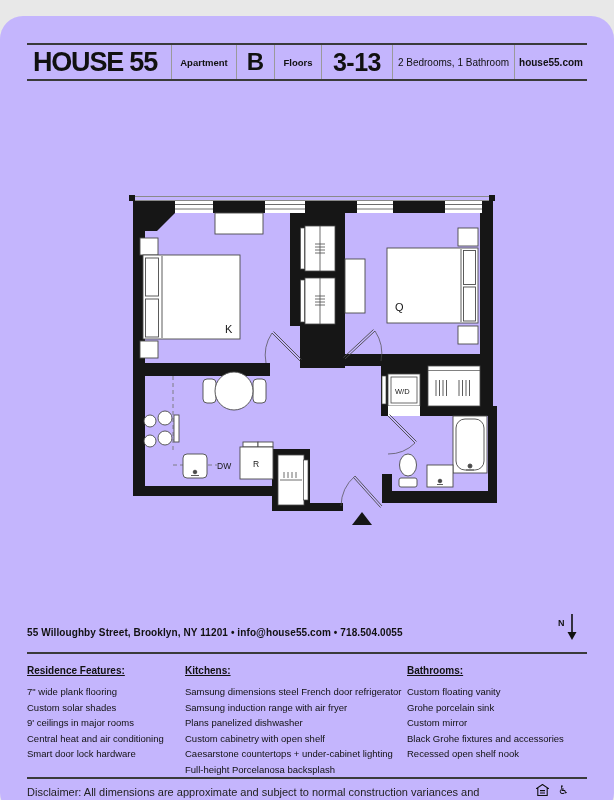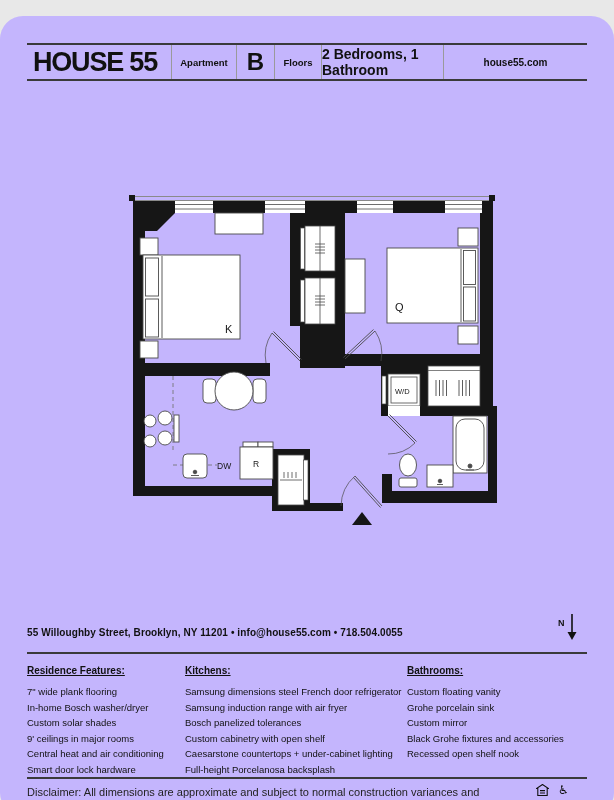--- a/index.html
+++ b/index.html
@@ -11,21 +11,21 @@
   
   .hdr-line{position:absolute;left:27px;width:560px;height:2px;background:#3a3a3a;}
   .hdr{position:absolute;left:27px;top:29px;width:560px;height:34px;display:flex;align-items:stretch;}
   .hdr .cell{display:flex;align-items:center;justify-content:center;border-right:1px solid #9a9a9a;}
   .hdr .cell:last-child{border-right:none;}
   .brand{width:138px;justify-content:flex-start !important;padding-left:6px;font-size:27px;font-weight:800;letter-spacing:-1.2px;}
   .c-apt-l{width:64px;font-size:9.5px;font-weight:bold;}
   .c-apt-v{width:37px;font-size:24px;font-weight:800;}
   .c-fl-l{width:46px;font-size:9.5px;font-weight:bold;}
   .c-fl-v{width:70px;font-size:25px;font-weight:800;letter-spacing:-0.5px;}
-  .c-bed{width:121px;font-size:14px;font-weight:bold;}
+  .c-bed{width:121px;font-size:10px;font-weight:normal;}
   .c-web{flex:1;font-size:10px;font-weight:bold;}
   
   .plan{position:absolute;left:127px;top:168px;}
   .plan text{font-family:"Liberation Sans","DejaVu Sans",sans-serif;fill:#161616;}
   
   .compass{position:absolute;left:556px;top:597px;width:34px;height:32px;}
   .compass .n{position:absolute;left:2px;top:5px;font-size:9px;font-weight:bold;}
   
   .address{position:absolute;left:27px;top:611px;font-size:10px;font-weight:bold;letter-spacing:0.1px;}
   .rule{position:absolute;left:27px;width:560px;height:2px;background:#3a3a3a;}
@@ -45,20 +45,21 @@
 <body>
 
 <div class="page">
 
   <div class="hdr-line" style="top:27px"></div>
   <div class="hdr">
     <div class="cell brand">HOUSE 55</div>
     <div class="cell c-apt-l">Apartment</div>
     <div class="cell c-apt-v">B</div>
     <div class="cell c-fl-l">Floors</div>
+    <div class="cell c-fl-v">3-13</div>
     <div class="cell c-bed">2 Bedrooms, 1 Bathroom</div>
     <div class="cell c-web">house55.com</div>
   </div>
   <div class="hdr-line" style="top:63px"></div>
 
   <svg class="plan" width="372" height="360" viewBox="0 0 372 360">
     <g stroke="#8a8a8a" stroke-width="1.2" fill="none">
       <line x1="2" y1="12.5" x2="368" y2="12.5"></line>
       <line x1="2" y1="16.5" x2="368" y2="16.5"></line>
     </g>
@@ -257,33 +258,32 @@
     </svg>
   </div>
 
   <div class="address">55 Willoughby Street, Brooklyn, NY 11201 • info@house55.com • 718.504.0055</div>
   <div class="rule" style="top:636px"></div>
 
   <div class="feat-col col1">
     <div class="feat-title">Residence Features:</div>
     <div>
         <div class="feat-item">7" wide plank flooring</div>
-        <div class="feat-item">In-home Bosch washer/dryer</div>
         <div class="feat-item">Custom solar shades</div>
         <div class="feat-item">9' ceilings in major rooms</div>
         <div class="feat-item">Central heat and air conditioning</div>
         <div class="feat-item">Smart door lock hardware</div>
       </div>
   </div>
   <div class="feat-col col2">
     <div class="feat-title">Kitchens:</div>
     <div>
         <div class="feat-item">Samsung dimensions steel French door refrigerator</div>
         <div class="feat-item">Samsung induction range with air fryer</div>
-        <div class="feat-item">Bosch panelized tolerances</div>
+        <div class="feat-item">Plans panelized dishwasher</div>
         <div class="feat-item">Custom cabinetry with open shelf</div>
         <div class="feat-item">Caesarstone countertops + under-cabinet lighting</div>
         <div class="feat-item">Full-height Porcelanosa backsplash</div>
       </div>
   </div>
   <div class="feat-col col3">
     <div class="feat-title">Bathrooms:</div>
     <div>
         <div class="feat-item">Custom floating vanity</div>
         <div class="feat-item">Grohe porcelain sink</div>

